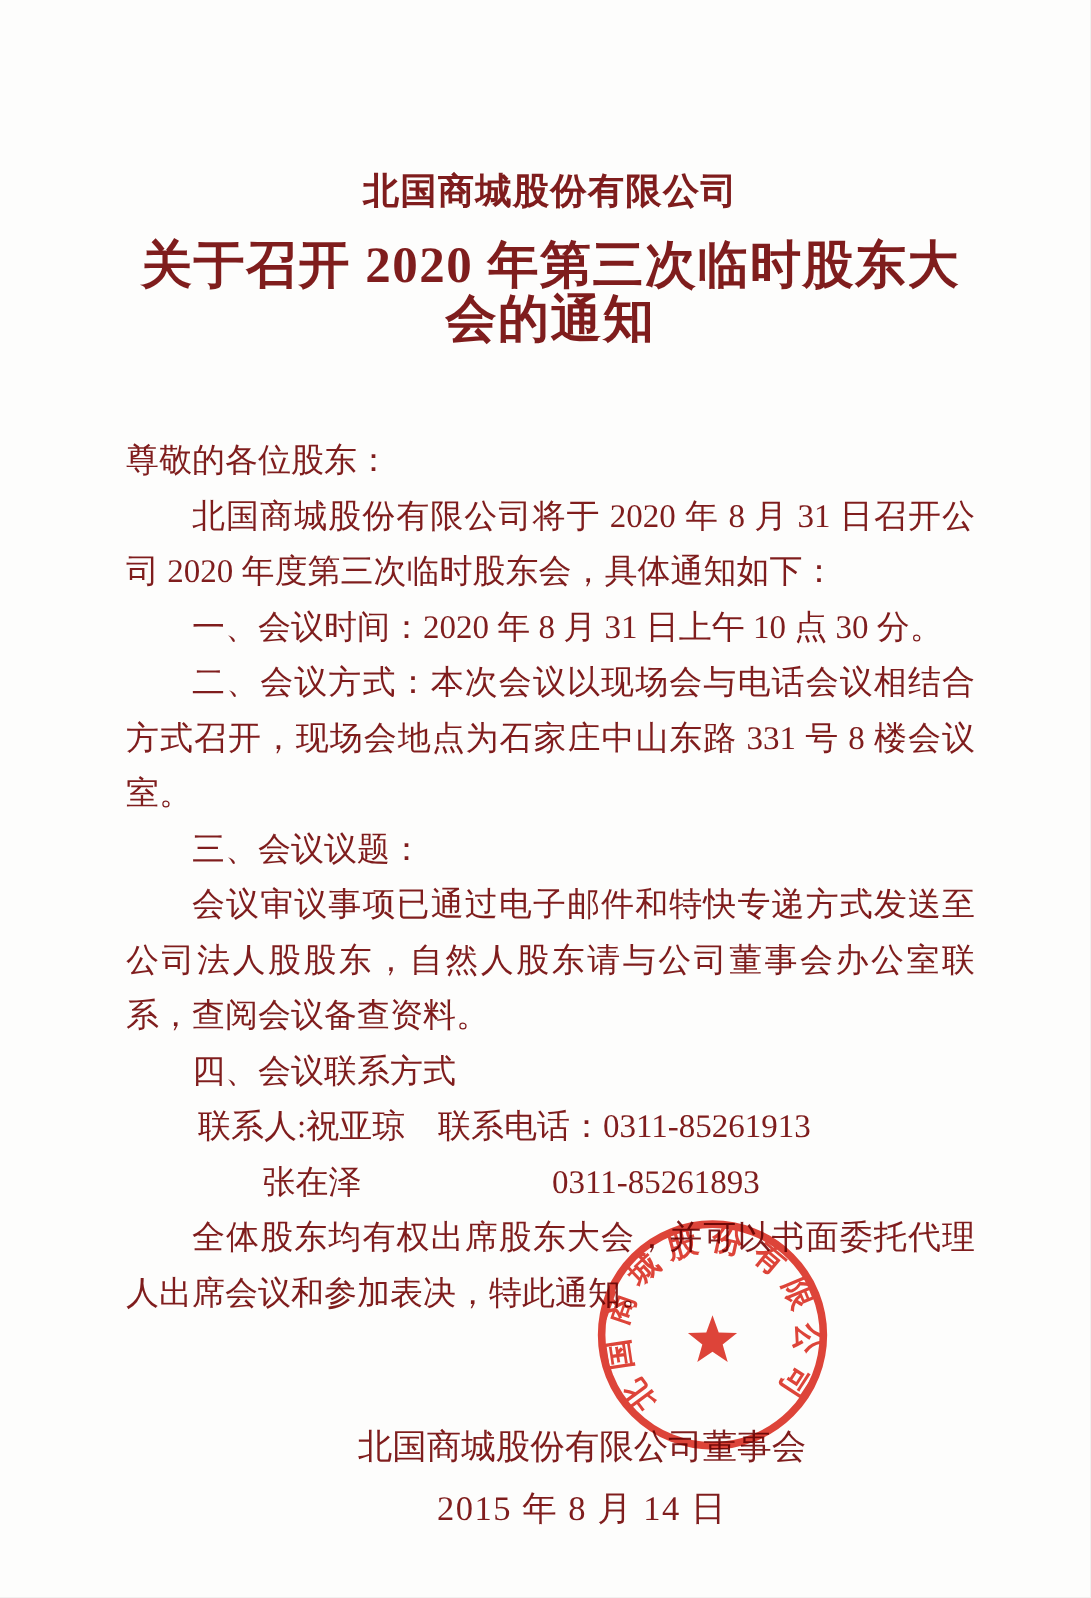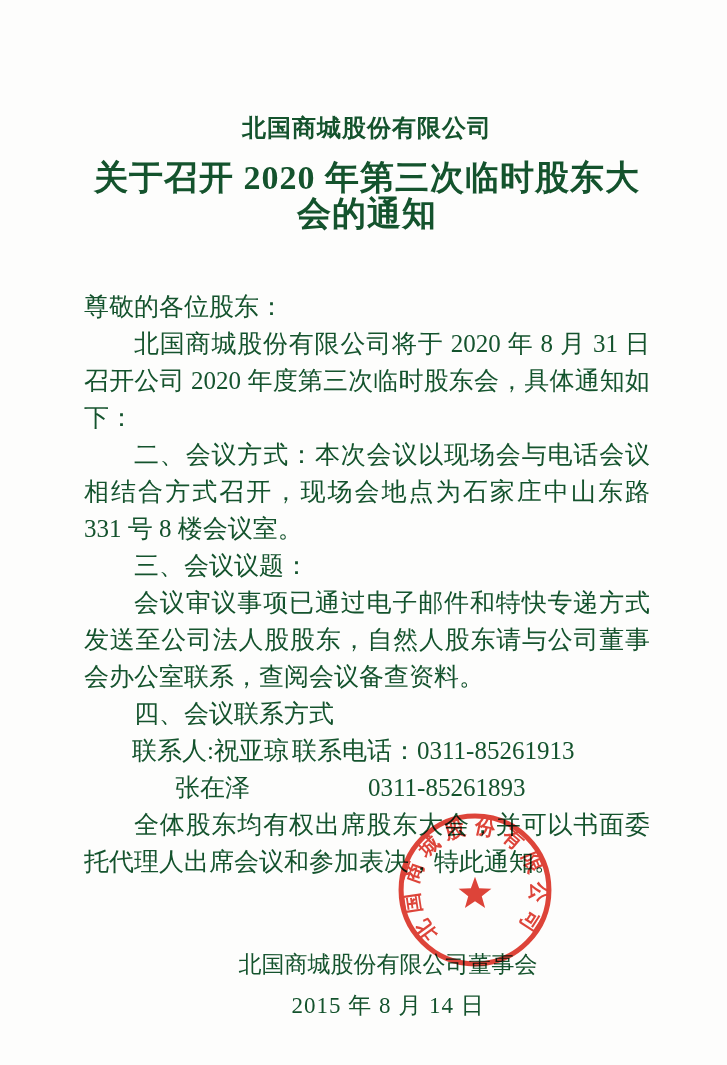--- a/index.html
+++ b/index.html
@@ -7,21 +7,21 @@
     padding: 0;
     background: #e8e8e8;
     font-family: "Liberation Serif", "DejaVu Serif", serif;
   }
   .page {
     position: relative;
     width: 727px;
     height: 1065px;
     margin: 0 auto;
     background: #fdfdfc;
-    color: #14532d;
+    color: #7f1d1d;
     overflow: hidden;
   }
   .content {
     padding: 112px 77px 0 84px;
   }
   .doc-title {
     margin: 0;
     text-align: center;
     font-size: 24px;
     line-height: 32px;
@@ -31,21 +31,21 @@
   .doc-subtitle {
     margin: 16px 0 0 0;
     text-align: center;
     font-size: 34px;
     line-height: 36px;
     font-weight: 700;
     letter-spacing: 1px;
   }
   .body-text {
     margin-top: 56px;
-    font-size: 25px;
+    font-size: 22px;
     line-height: 37px;
     text-align: justify;
   }
   .salutation {
     margin: 0;
   }
   .para {
     margin: 0;
     text-indent: 2em;
   }
@@ -106,20 +106,21 @@
     <h1 class="doc-title">北国商城股份有限公司</h1>
 
     <h2 class="doc-subtitle">关于召开 2020 年第三次临时股东大会的通知</h2>
 
     <div class="body-text">
 
       <p class="salutation">尊敬的各位股东：</p>
 
       <p class="para">北国商城股份有限公司将于 2020 年 8 月 31 日召开公司 2020 年度第三次临时股东会，具体通知如下：</p>
 
+      <p class="para">一、会议时间：2020 年 8 月 31 日上午 10 点 30 分。</p>
 
       <p class="para">二、会议方式：本次会议以现场会与电话会议相结合方式召开，现场会地点为石家庄中山东路 331 号 8 楼会议室。</p>
 
       <p class="para">三、会议议题：</p>
 
       <p class="para">会议审议事项已通过电子邮件和特快专递方式发送至公司法人股股东，自然人股东请与公司董事会办公室联系，查阅会议备查资料。</p>
 
       <p class="para">四、会议联系方式</p>
 
       <div class="contact-line row1">

